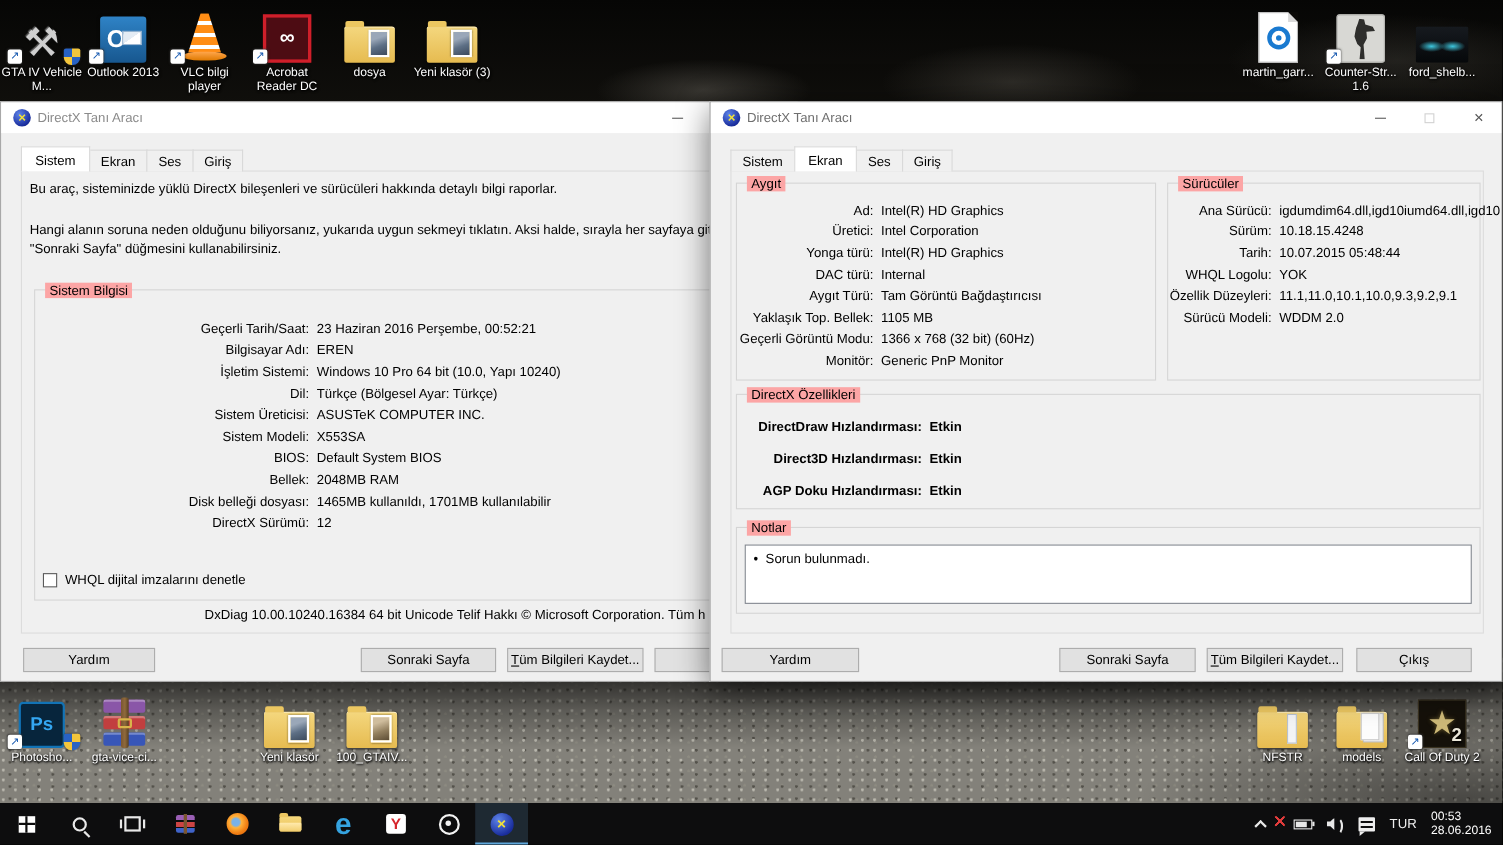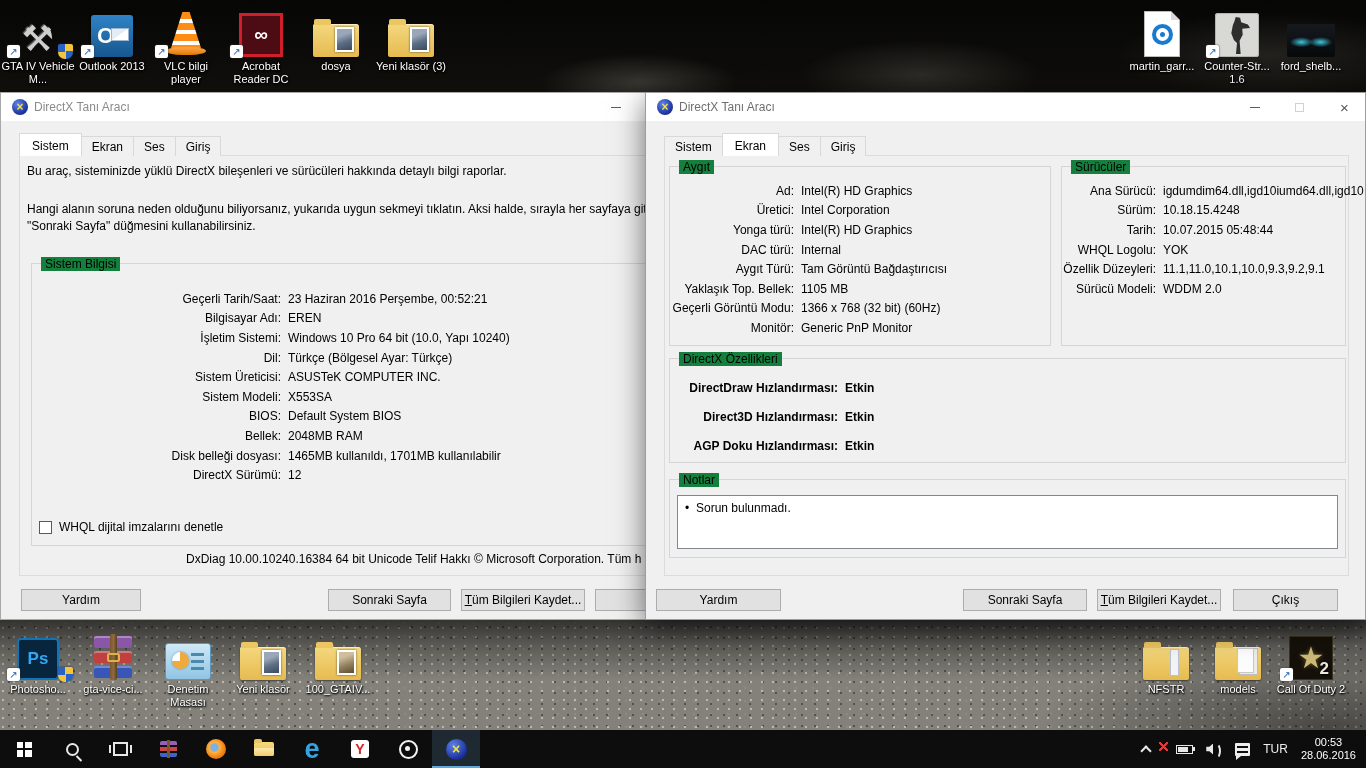--- a/index.html
+++ b/index.html
@@ -92,21 +92,21 @@
   .ctl { position:absolute; top:0; width:45px; height:28px; display:flex; align-items:center; justify-content:center; }
   .dash { width:10px; height:1px; background:#5c5c5c; }
   .maxbox { width:9px; height:9px; border:1px solid #d2d2d2; }
   .closex { font-size:15px; color:#555; line-height:1; }
   .tabs { position:absolute; left:18px; top:40px; height:23px; display:flex; align-items:flex-end; z-index:4; }
   .tab { height:20px; padding:3px 10px 0; background:#f0f0f0; border:1px solid #d9d9d9; border-bottom:0; margin-right:-1px; position:relative; z-index:1; }
   .tab.active { height:23px; background:#fff; z-index:3; padding:5px 12px 0; }
   .tabpage { position:absolute; left:18px; top:62px; width:689px; height:421px; border:1px solid #dcdcdc; background:#f0f0f0; }
   #win-right .tabpage { width:685px; }
   .group { position:absolute; border:1px solid #d5d5d5; }
-  .gtitle { position:absolute; background:#15803d; padding:0 4px; z-index:2; }
+  .gtitle { position:absolute; background:#fca5a5; padding:0 4px; z-index:2; }
   .ptext { position:absolute; white-space:nowrap; line-height:17px; }
   .frows { position:absolute; }
   .frow { display:flex; height:19.6px; align-items:center; white-space:nowrap; }
   .fl { text-align:right; }
   .fv { margin-left:7px; }
   .sys .fl { width:244px; }
   .ay .fl { width:128px; }
   .dr .fl { width:104px; }
   .dx .frow { height:29.4px;font-weight:bold; }
   .dx .fl { width:166px; }
@@ -156,21 +156,21 @@
   .batt::before { content:""; position:absolute; left:1px; top:1px; bottom:1px; width:10px; background:#e8e8e8; }
   .batt::after { content:""; position:absolute; right:-3px; top:1.5px; width:2px; height:4px; background:#e8e8e8; }
   .vol { position:relative; width:16px; height:13px; }
   .vol::before { content:""; position:absolute; left:0; top:1px; width:9px; height:11px; background:#e8e8e8;
     clip-path:polygon(0 30%,35% 30%,75% 0,75% 100%,35% 70%,0 70%); }
   .vol::after { content:""; position:absolute; right:1px; top:0; width:6px; height:12px; border:2px solid transparent; border-right-color:#e8e8e8; border-radius:50%; }
   .ac { position:relative; width:15px; height:13px; background:#ededed; border-radius:1px; }
   .ac::before { content:""; position:absolute; left:2px; top:3px; right:2px; height:7px; background:repeating-linear-gradient(180deg,#0d0d0e 0 2px,transparent 2px 5px); }
   .ac::after { content:""; position:absolute; left:1px; bottom:-4px; border-style:solid; border-width:4px 5px 0 0; border-color:#ededed transparent transparent transparent; }
   .lang { font-size:12px; }
-  .clock { text-align:center; font-size:11px; line-height:13px; color:#fff; }
+  .clock { text-align:left; font-size:11px; line-height:13px; color:#fff; }
 </style>
 </head>
 <body>
 
 <div id="screen">
   <div class="sky"></div>
   <div class="ground"></div>
 
   <div class="dicon" style="left:0;top:5px">
     <div class="img">
@@ -257,29 +257,20 @@
     <div class="img">
         <span class="rar">
       <span class="book b1"></span>
           <span class="book b2"></span>
           <span class="book b3"></span>
           <span class="strap"></span>
           <span class="buckle"></span>
         </span>
       </div>
     <div class="lbl">gta-vice-ci...</div>
-  </div>
-  <div class="dicon" style="left:150px;top:628px">
-    <div class="img">
-        <span class="cpanel">
-          <span class="pie"></span>
-          <span class="plines"></span>
-        </span>
-      </div>
-    <div class="lbl">Denetim Masası</div>
   </div>
   <div class="dicon" style="left:225px;top:628px">
     <div class="img">
         <span class="folder">
           <span class="photo"></span>
         </span>
       </div>
     <div class="lbl">Yeni klasör</div>
   </div>
   <div class="dicon" style="left:300px;top:628px">

